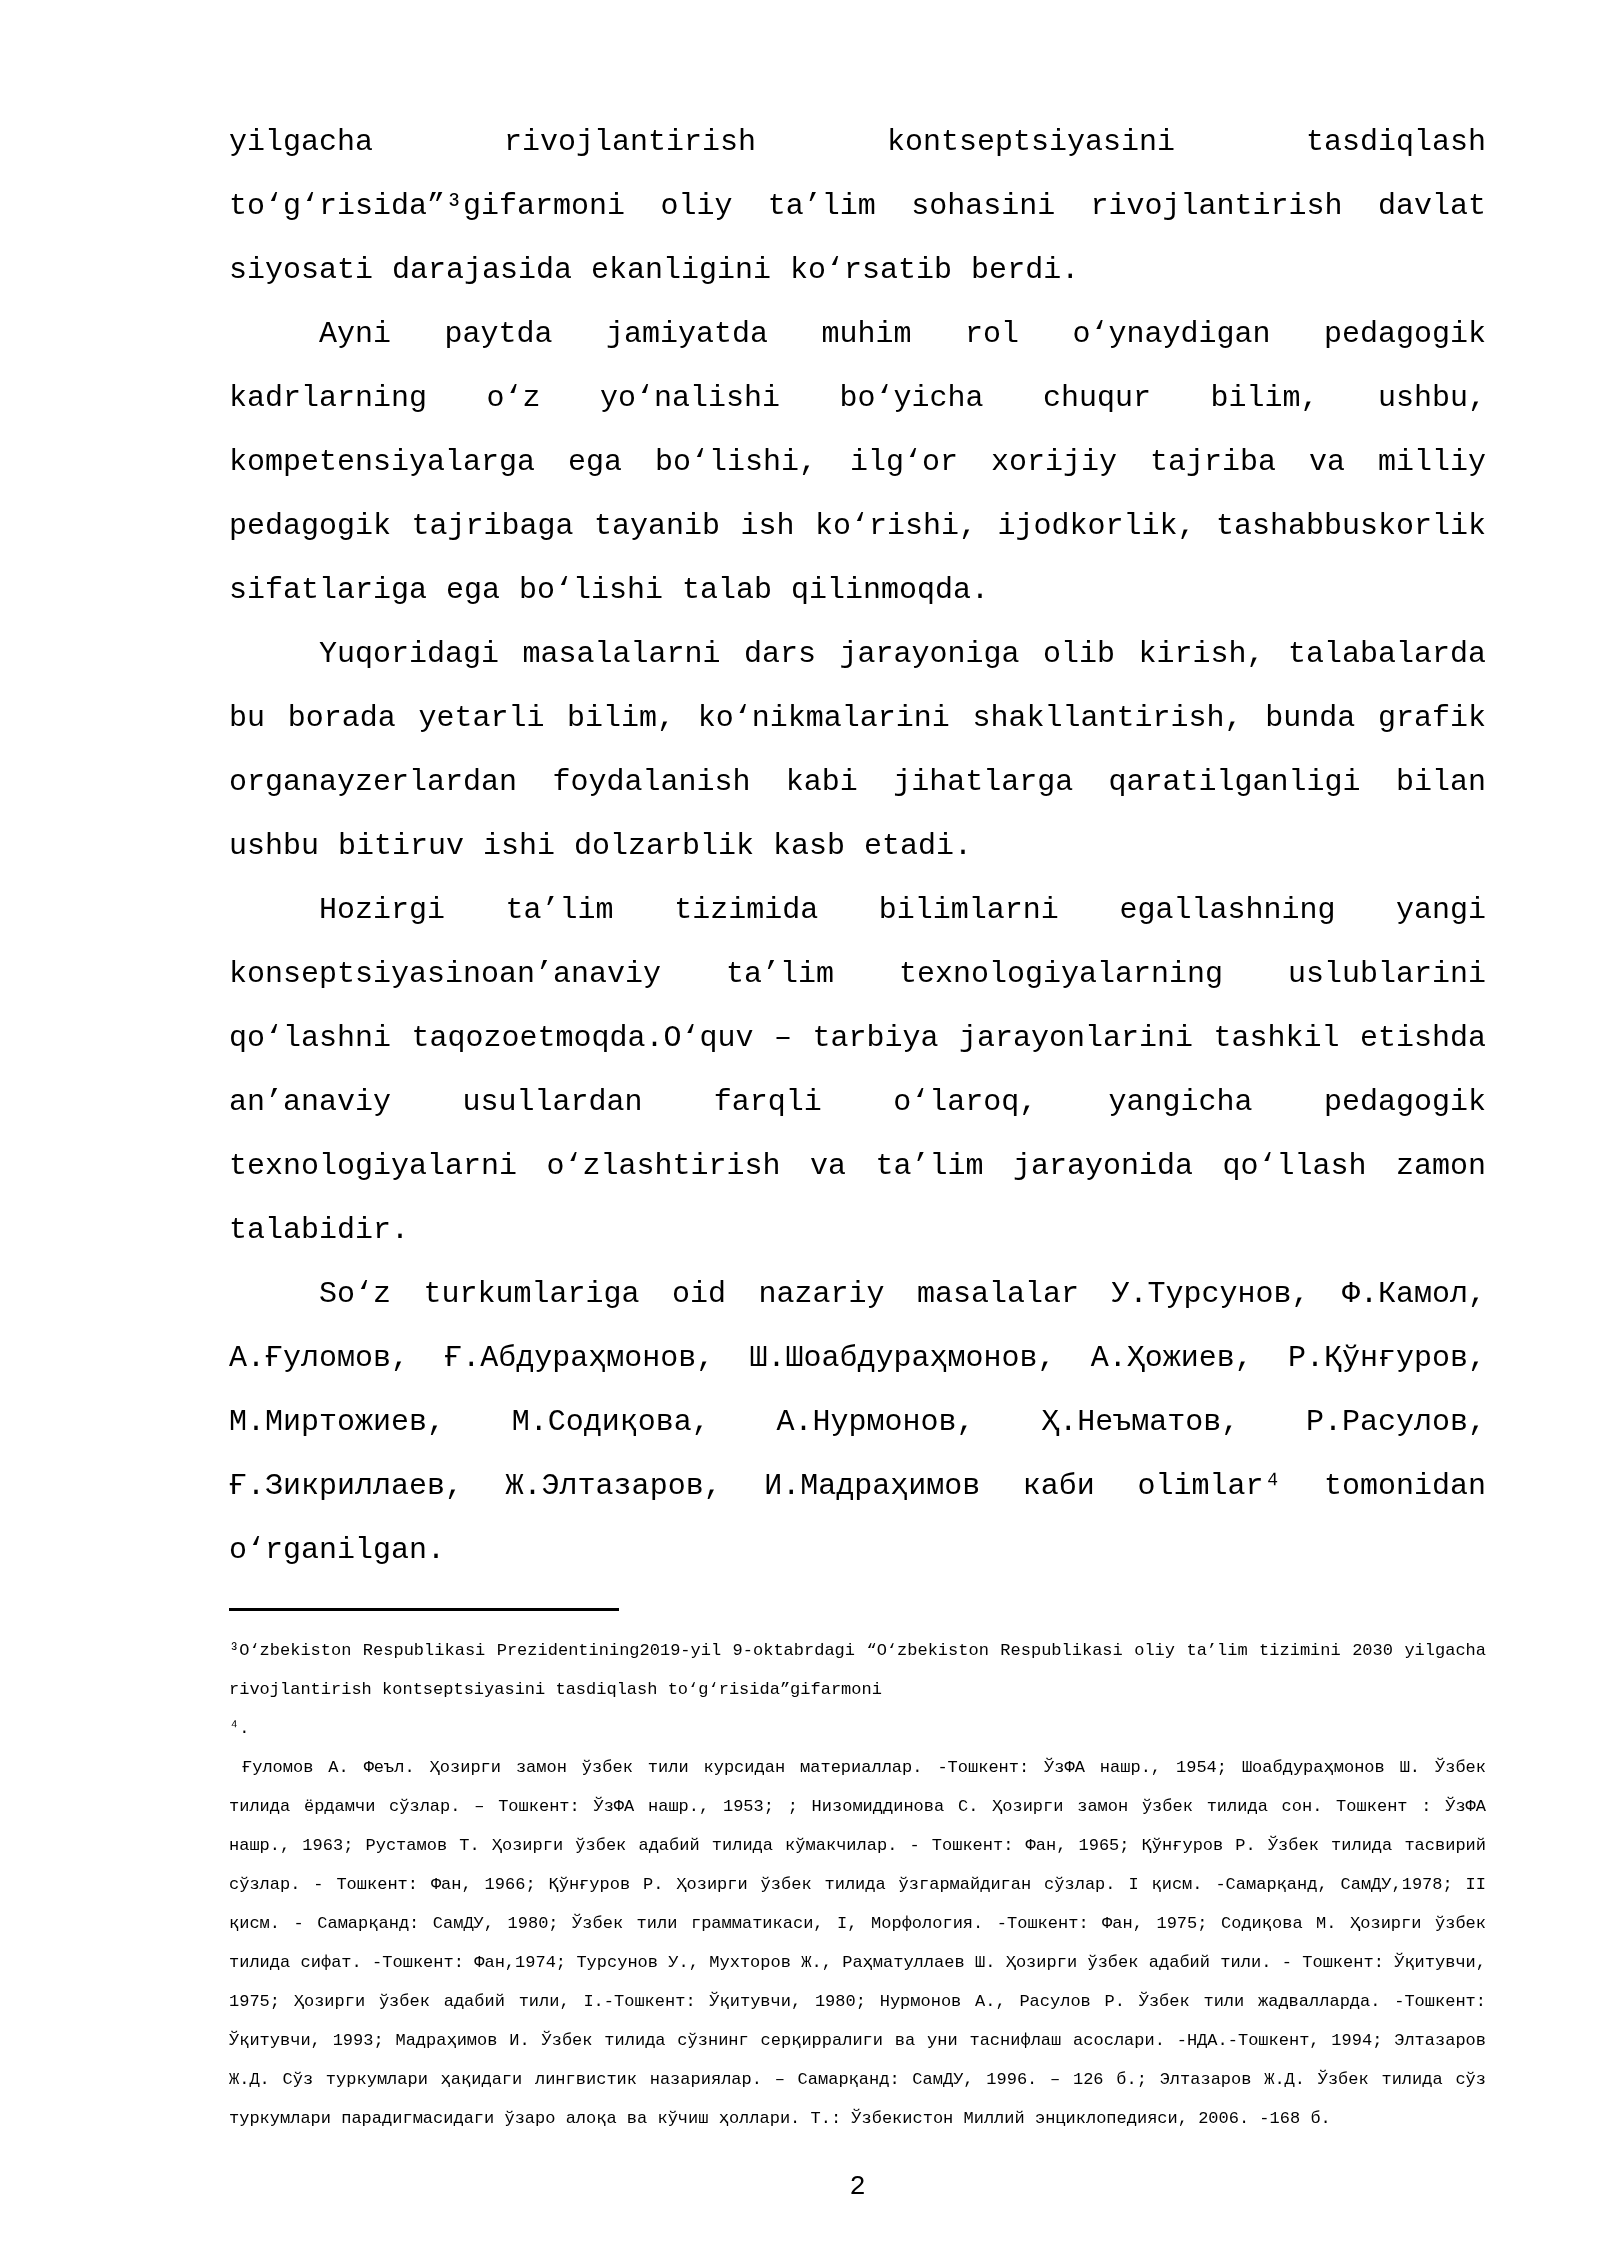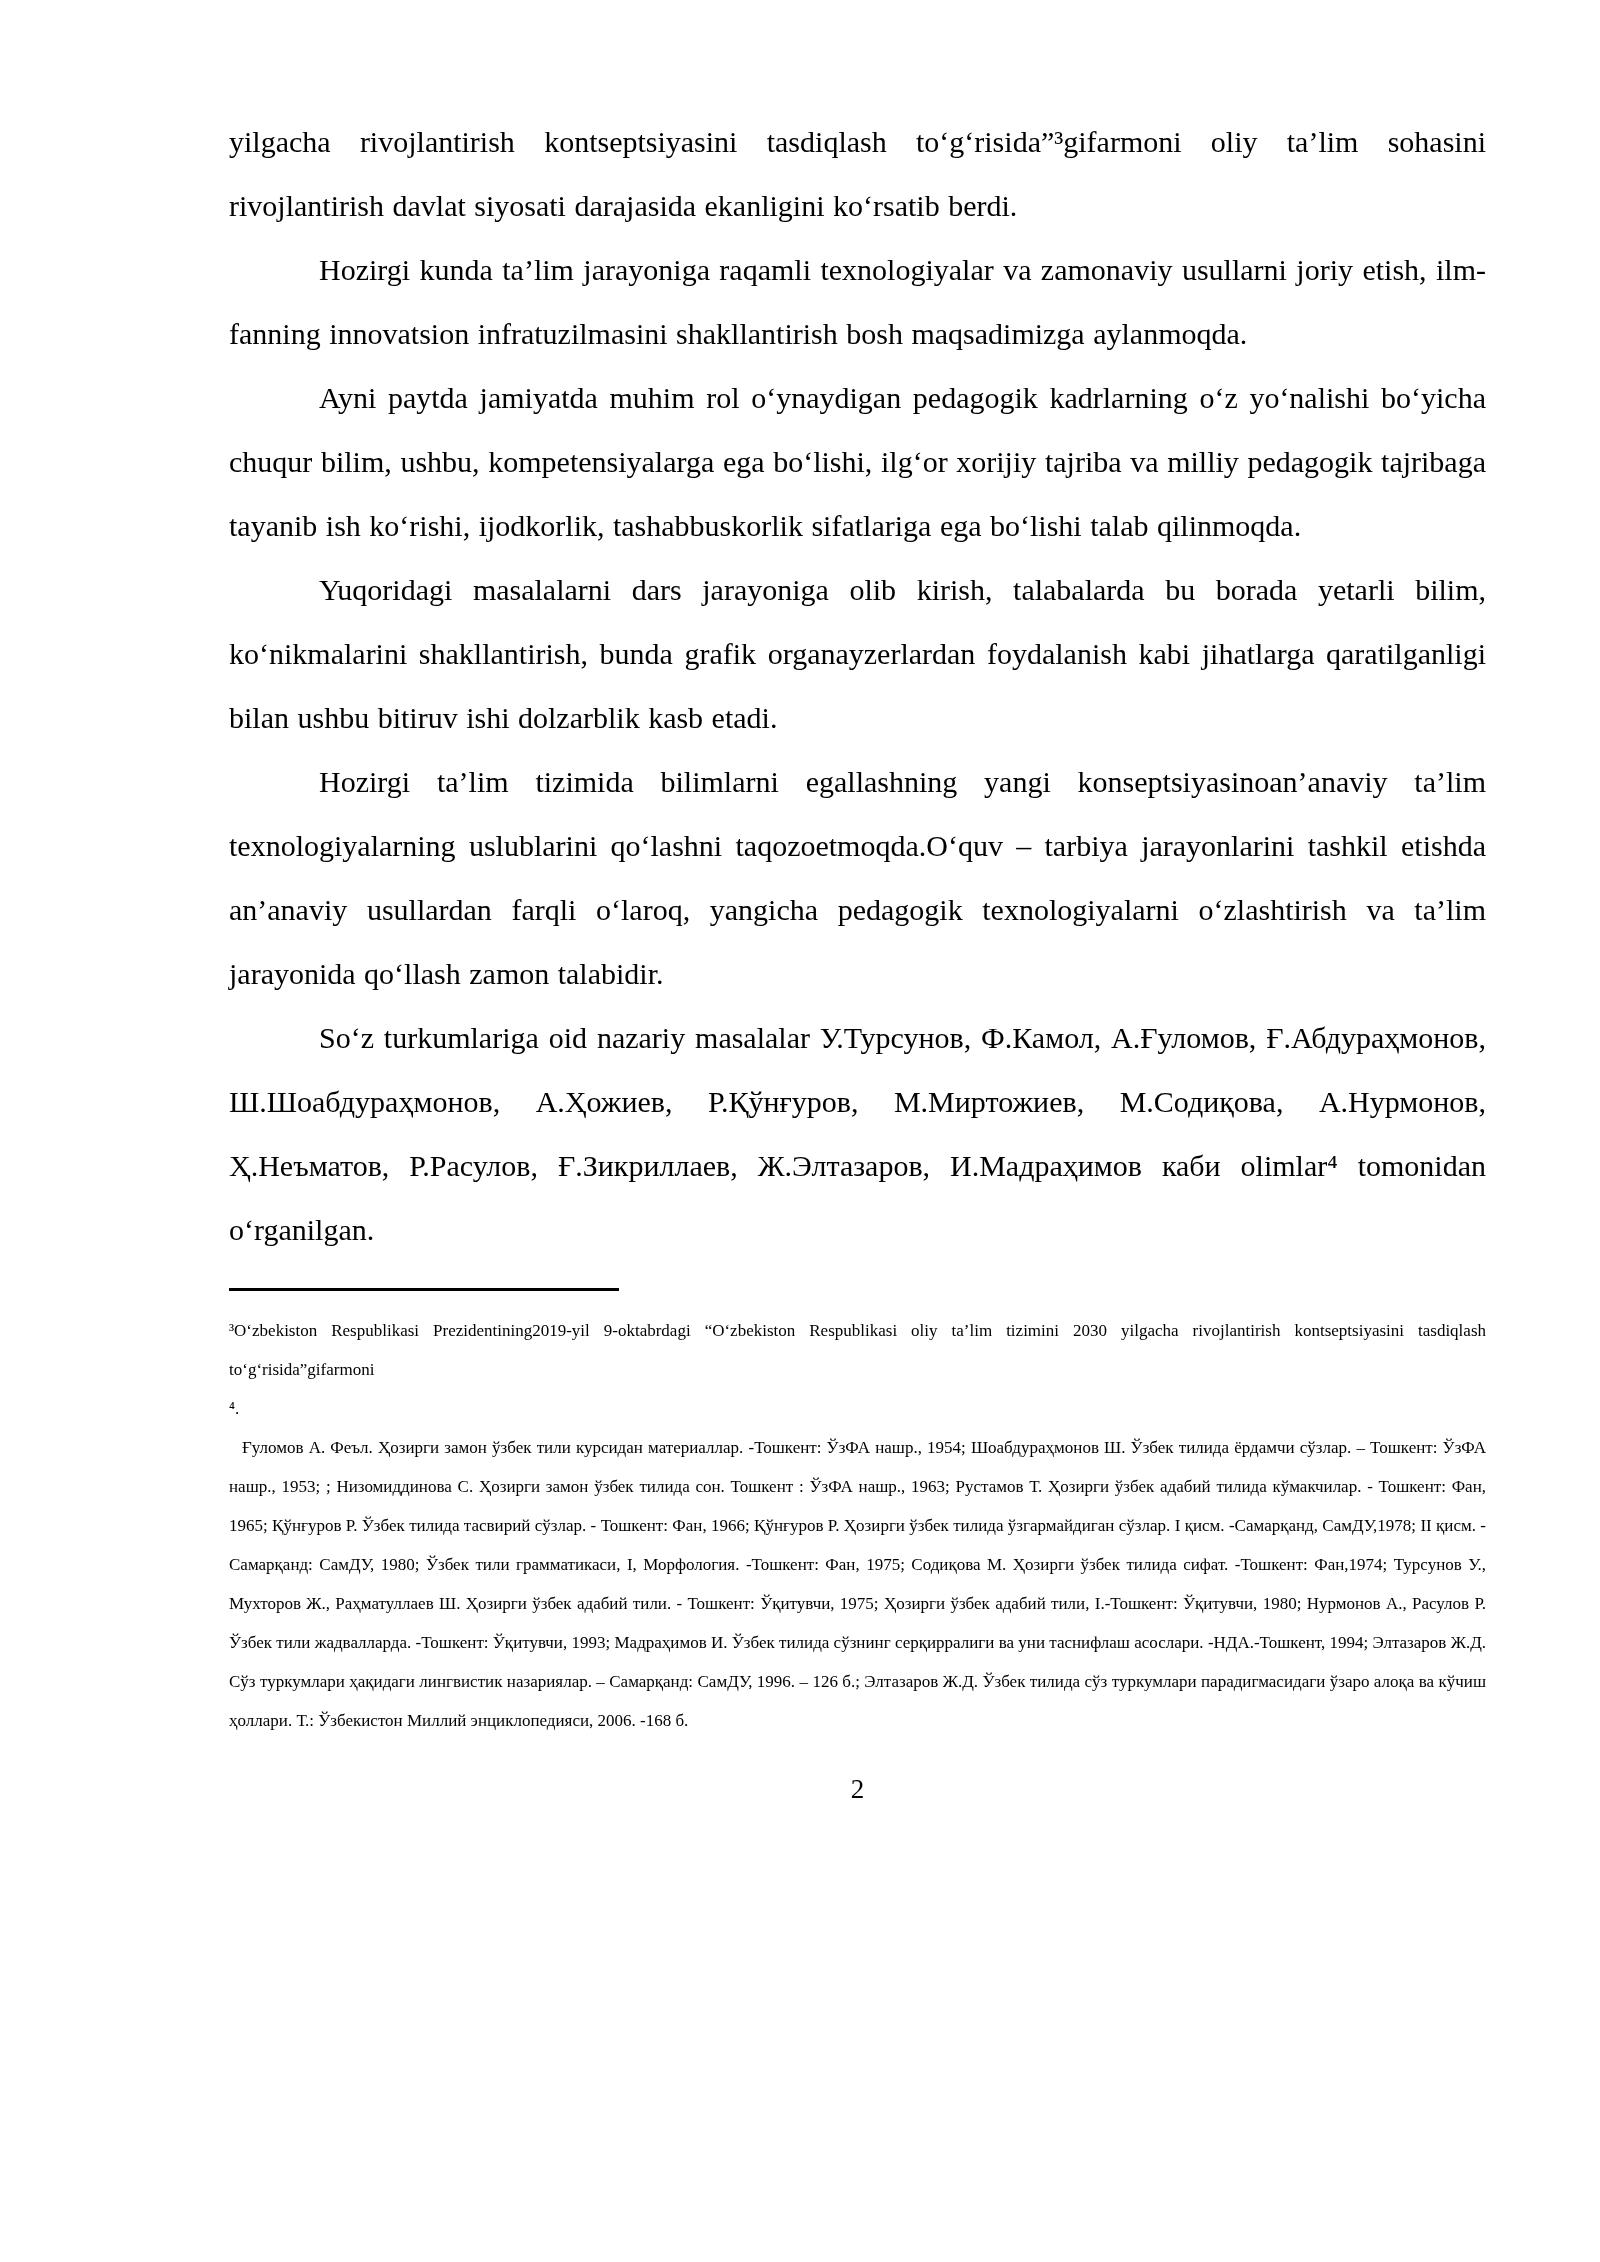--- a/index.html
+++ b/index.html
@@ -15,20 +15,21 @@
     color: #000000;
     font-family: "Liberation Serif", "DejaVu Serif", serif;
     overflow: hidden;
   }
   
   .content {
     position: absolute;
     left: 229px;
     top: 110px;
     width: 1257px;
+    font-family: Liberation Mono, monospace;
   }
   .body-par {
     margin: 0;
     font-size: 30px;
     line-height: 64px;
     text-align: justify;
     text-indent: 90px;
     word-spacing: 1px;
   }
   .body-par.no-indent {
@@ -63,21 +64,20 @@
   }
 </style>
 </head>
 <body>
 
 <div class="page">
   <div class="content">
 
     <p class="body-par no-indent">yilgacha rivojlantirish kontseptsiyasini tasdiqlash to‘g‘risida”³gifarmoni oliy ta’lim sohasini rivojlantirish davlat siyosati darajasida ekanligini ko‘rsatib berdi.</p>
 
-    <p class="body-par">Hozirgi kunda ta’lim jarayoniga raqamli texnologiyalar va zamonaviy usullarni joriy etish, ilm-fanning innovatsion infratuzilmasini shakllantirish bosh maqsadimizga aylanmoqda.</p>
 
     <p class="body-par">Ayni paytda jamiyatda muhim rol o‘ynaydigan pedagogik kadrlarning o‘z yo‘nalishi bo‘yicha chuqur bilim, ushbu, kompetensiyalarga ega bo‘lishi, ilg‘or xorijiy tajriba va milliy pedagogik tajribaga tayanib ish ko‘rishi, ijodkorlik, tashabbuskorlik sifatlariga ega bo‘lishi talab qilinmoqda.</p>
 
     <p class="body-par">Yuqoridagi masalalarni dars jarayoniga olib kirish, talabalarda bu borada yetarli bilim, ko‘nikmalarini shakllantirish, bunda grafik organayzerlardan foydalanish kabi jihatlarga qaratilganligi bilan ushbu bitiruv ishi dolzarblik kasb etadi.</p>
 
     <p class="body-par">Hozirgi ta’lim tizimida bilimlarni egallashning yangi konseptsiyasinoan’anaviy ta’lim texnologiyalarning uslublarini qo‘lashni taqozoetmoqda.O‘quv – tarbiya jarayonlarini tashkil etishda an’anaviy usullardan farqli o‘laroq, yangicha pedagogik texnologiyalarni o‘zlashtirish va ta’lim jarayonida qo‘llash zamon talabidir.</p>
 
     <p class="body-par">So‘z turkumlariga oid nazariy masalalar У.Турсунов, Ф.Камол, А.Ғуломов, Ғ.Абдураҳмонов, Ш.Шоабдураҳмонов, А.Ҳожиев, Р.Қўнғуров, М.Миртожиев, М.Содиқова, А.Нурмонов, Ҳ.Неъматов, Р.Расулов, Ғ.Зикриллаев, Ж.Элтазаров, И.Мадраҳимов каби olimlar⁴ tomonidan o‘rganilgan.</p>
 
     <div class="footnote-sep"></div>

